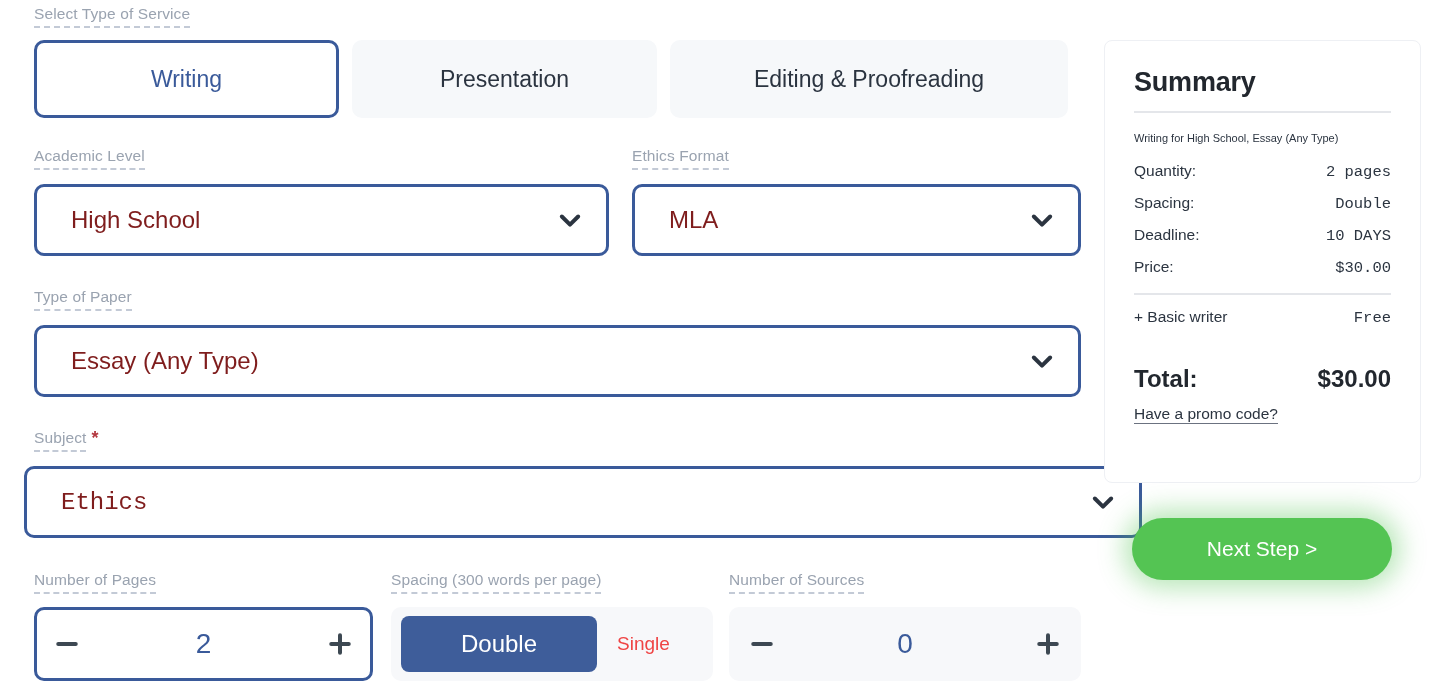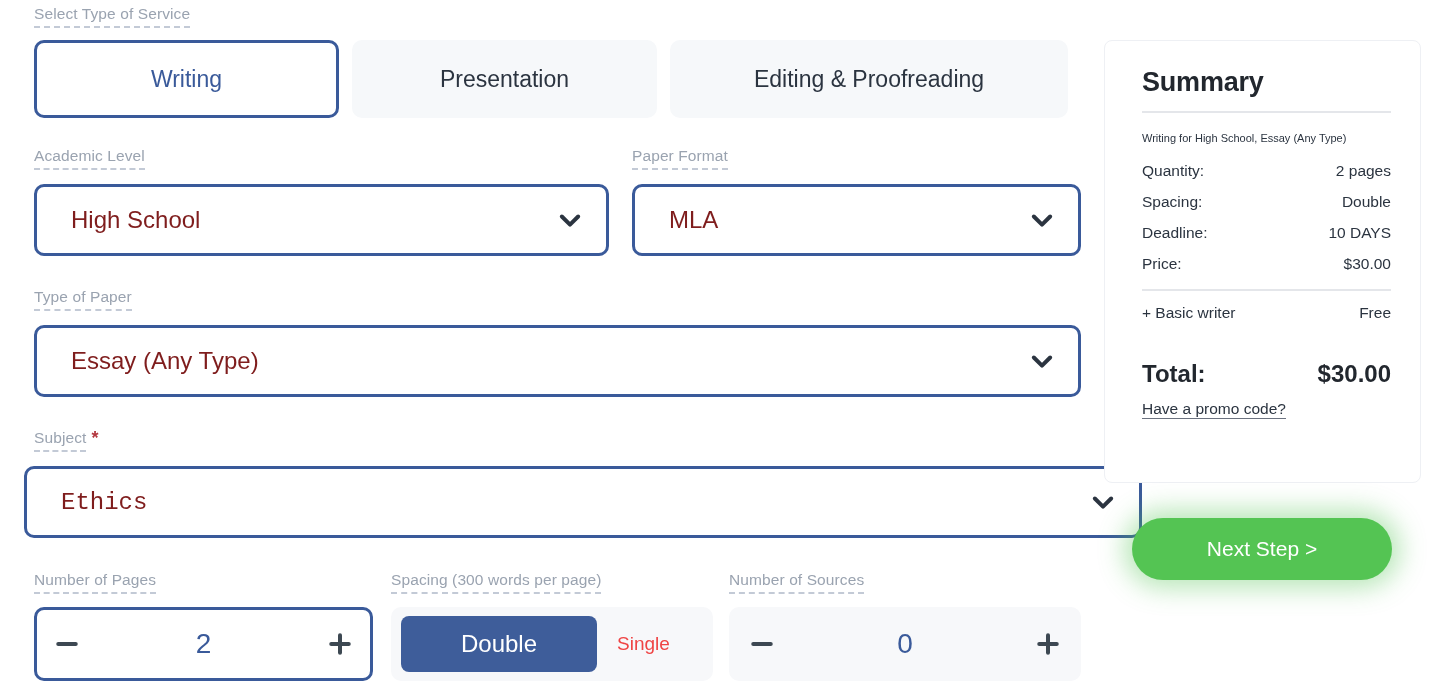--- a/index.html
+++ b/index.html
@@ -132,21 +132,21 @@
   .toggle-opt.off { background: transparent; color: #ef4444; font-size: 19px; min-width: 84px; }
 
   
   .summary {
     position: absolute;
     left: 1104px; top: 40px;
     width: 317px; height: 443px;
     background: #ffffff;
     border: 1px solid #eef0f4;
     border-radius: 8px;
-    padding: 26px 29px 0 37px;
+    padding: 26px 29px 0 29px;
   }
   .summary-title {
     font-size: 27px;
     font-weight: bold;
     color: #22272e;
     letter-spacing: -0.2px;
     margin: 0;
   }
   .hr { height: 2px; background: #e4e6ea; margin: 13px 0 0 0; }
   .summary-desc {
@@ -155,21 +155,21 @@
     line-height: 21px;
     margin-top: 15px;
     max-width: 262px;
   }
   .srow {
     display: flex; justify-content: space-between; align-items: baseline;
     font-size: 15.5px;
     color: #2b3440;
     margin-top: 13px;
   }
-  .srow .sval { color: #2b3440; }
+  .srow .sval { color: #2b3440; font-family: Liberation Mono, monospace; }
   .hr2 { height: 2px; background: #e4e6ea; margin: 16px 0 0 0; }
   .srow.addon { margin-top: 13px; }
   .total-row {
     display: flex; justify-content: space-between; align-items: baseline;
     margin-top: 38px;
     font-size: 24px;
     font-weight: bold;
     color: #22272e;
   }
   .promo {
@@ -223,21 +223,21 @@
   <div class="select-box" style="left:34px;top:184px;width:575px;">
     <span class="select-value">High School</span>
     <span class="chev">
       <svg class="chev" viewBox="0 0 24 24" fill="none" stroke="#2b3440" stroke-width="3.4" stroke-linecap="round" stroke-linejoin="round">
           <polyline points="5,9 12,16 19,9"></polyline>
         </svg>
     </span>
   </div>
 
   <div style="position:absolute;left:632px;top:147px;" class="label-wrap">
-    <span class="field-label">Paper Format</span>
+    <span class="field-label">Ethics Format</span>
   </div>
   <div class="select-box" style="left:632px;top:184px;width:449px;">
     <span class="select-value">MLA</span>
     <span class="chev">
       <svg class="chev" viewBox="0 0 24 24" fill="none" stroke="#2b3440" stroke-width="3.4" stroke-linecap="round" stroke-linejoin="round">
           <polyline points="5,9 12,16 19,9"></polyline>
         </svg>
     </span>
   </div>
 

